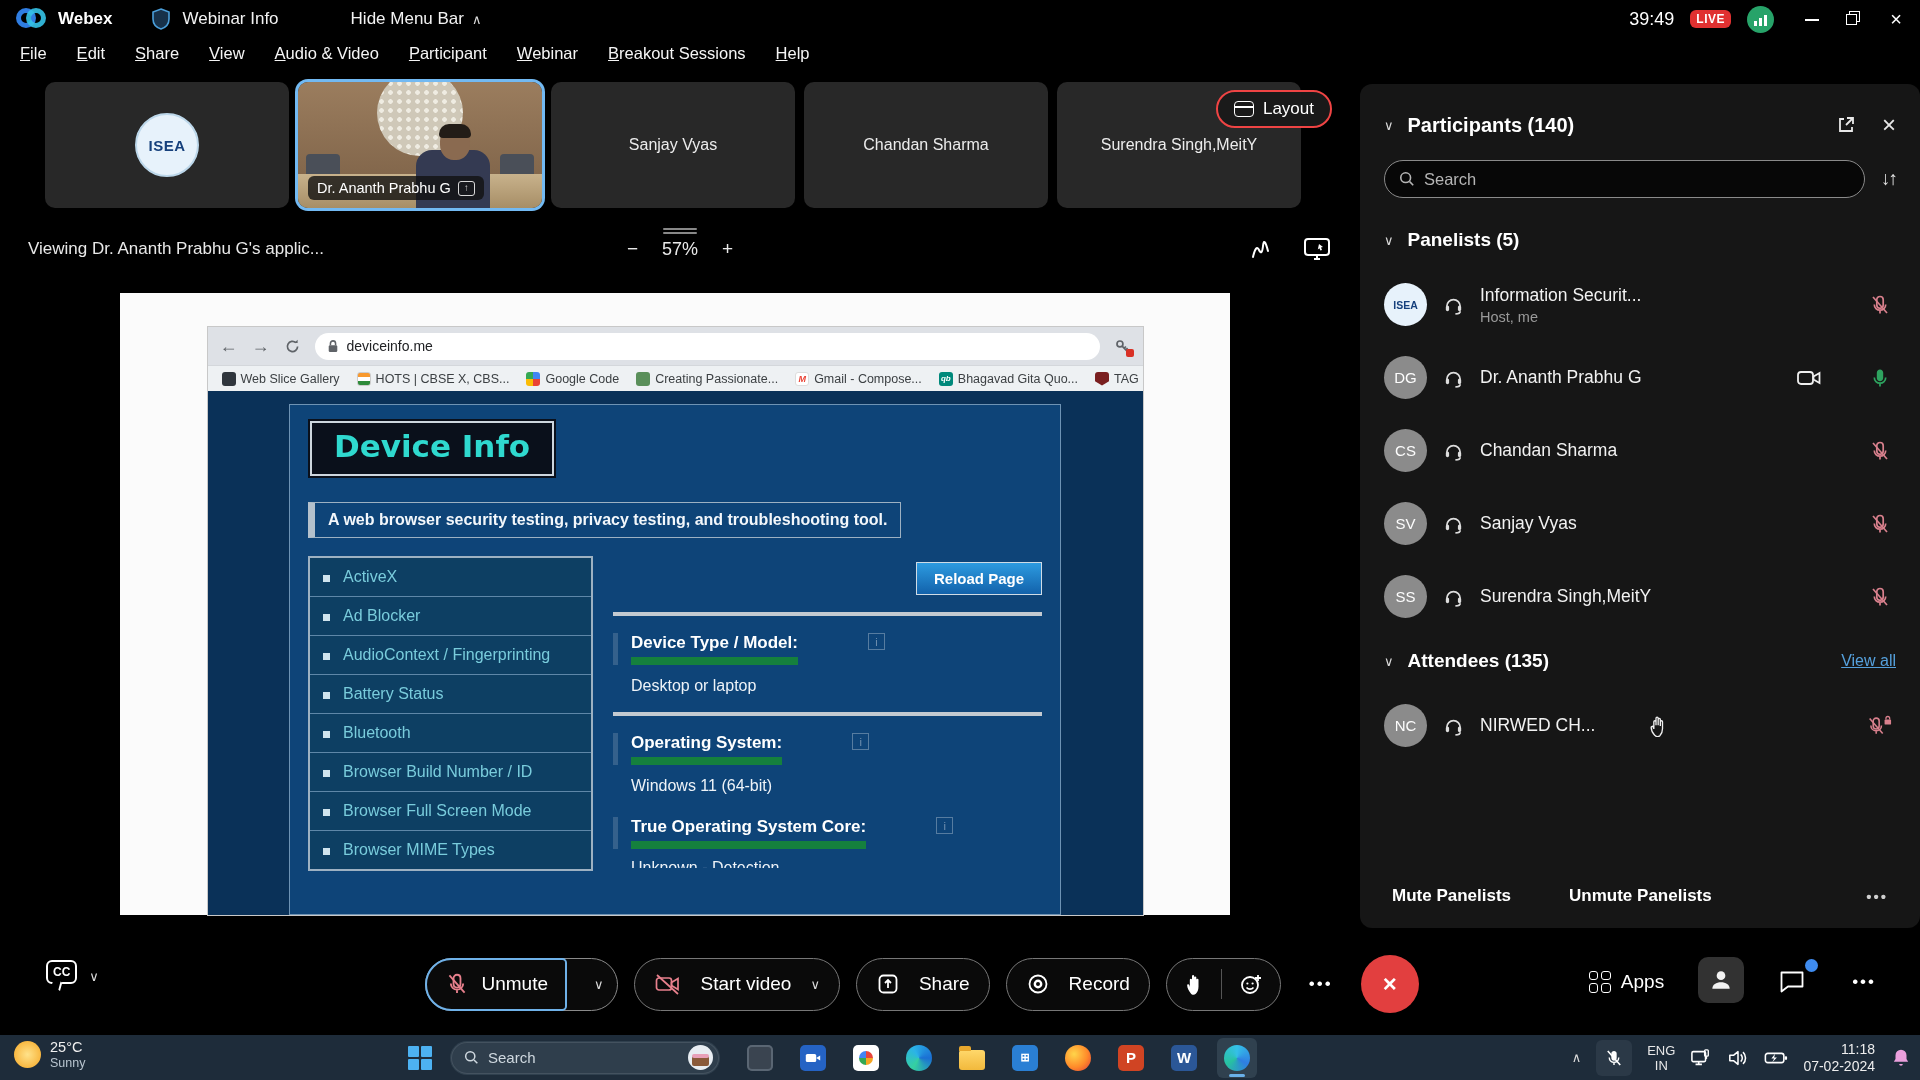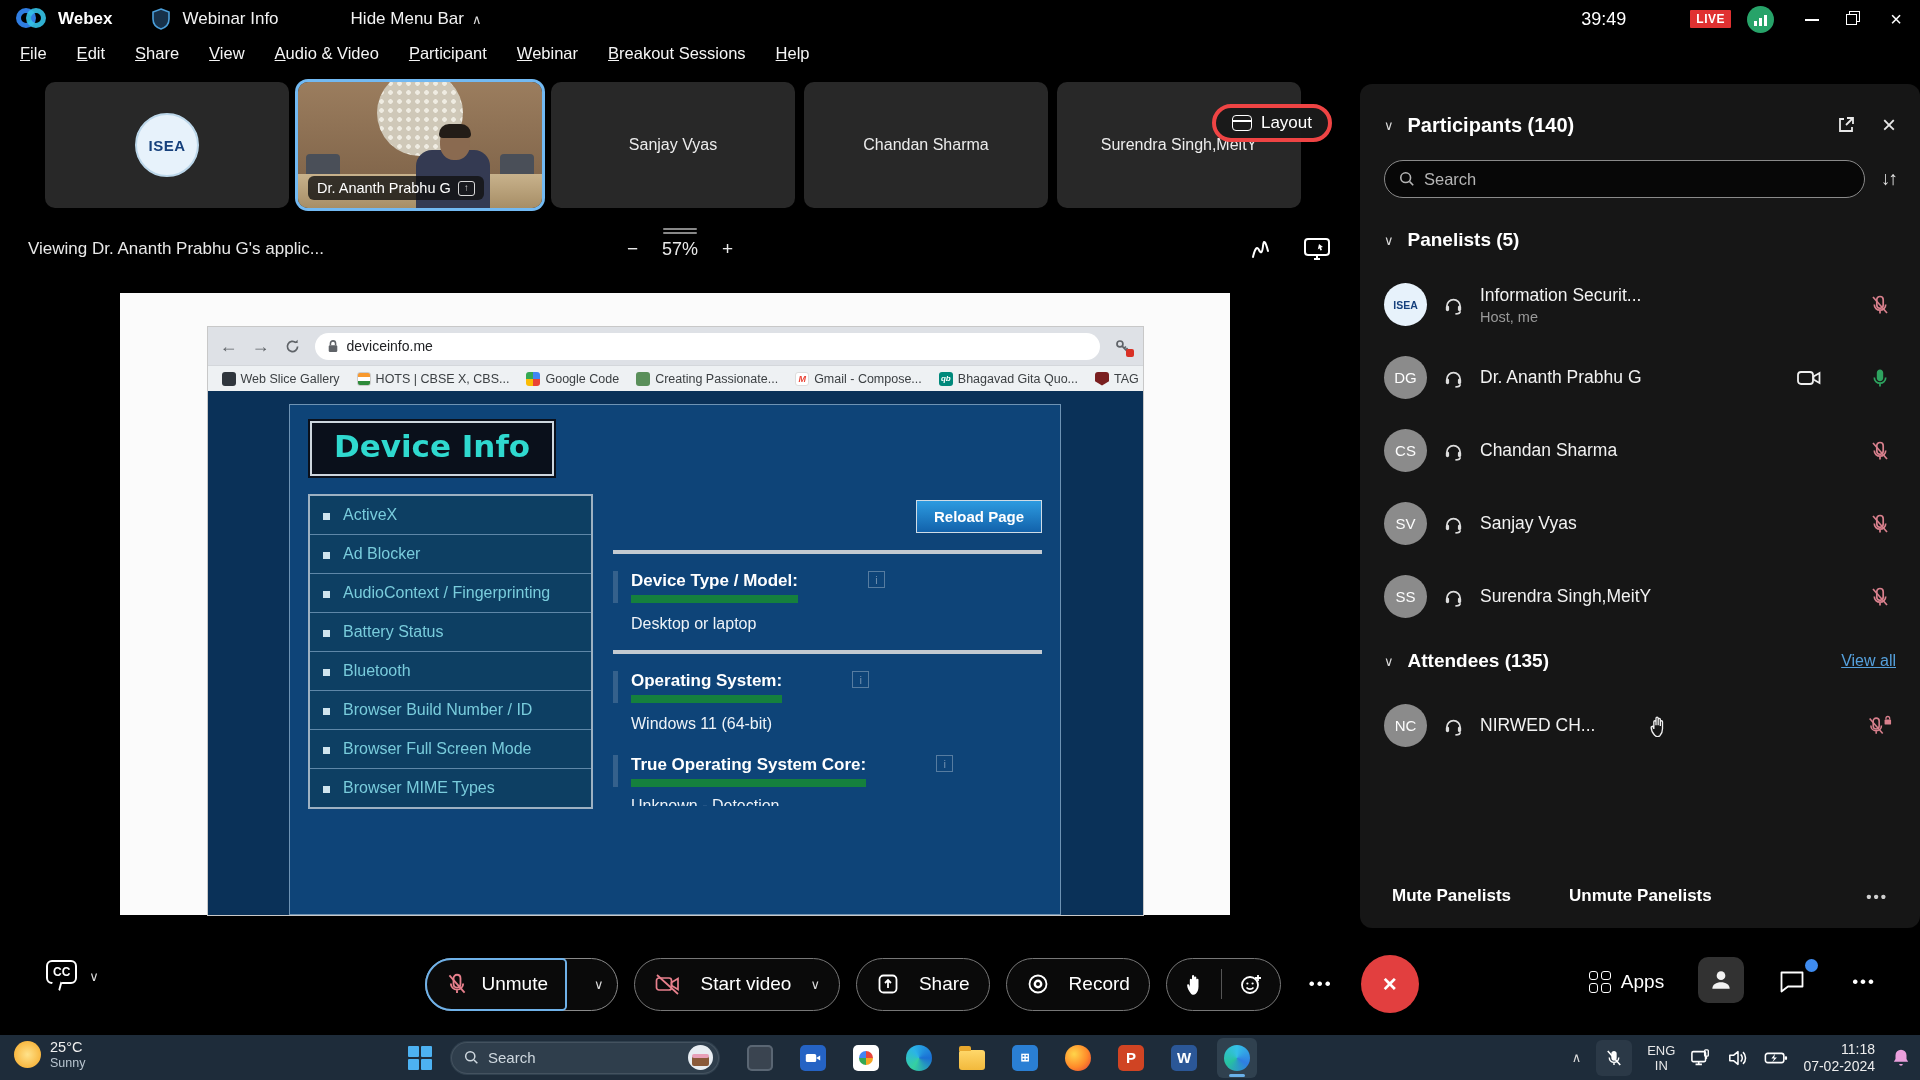--- a/index.html
+++ b/index.html
@@ -14,21 +14,21 @@
     border:5px solid #2f7de1; }
   .webex-logo i:nth-child(2){ left:10px; border-color:#35c3e8; opacity:.9; }
   .app-name { font-size:17px; font-weight:bold; }
   .shield-ic { margin-left:26px; }
   .tb-item { font-size:17px; color:#f2f2f2; display:flex; align-items:center; gap:8px; }
   .hide-menu { margin-left:60px; }
   .chev { font-size:13px; color:#dcdcdc; }
   .tb-right { margin-left:auto; display:flex; align-items:center; gap:16px; }
   .timer { font-size:18px; }
   .live-badge { background:#e03131; color:#fff; font-size:12px; font-weight:bold;
-    padding:2px 6px; border-radius:1px; letter-spacing:.5px;margin-left:48px; }
+    padding:2px 6px; border-radius:6px; letter-spacing:.5px; }
   .signal { width:27px; height:27px; border-radius:50%; background:#27a369; display:flex;
     align-items:flex-end; justify-content:center; gap:2px; padding-bottom:7px; }
   .signal i { width:3px; background:#fff; display:block; }
   .signal i:nth-child(1){height:5px} .signal i:nth-child(2){height:8px} .signal i:nth-child(3){height:11px}
   .win-controls { display:flex; align-items:center; gap:26px; margin-left:14px; }
   .wc { width:16px; height:16px; position:relative; display:inline-block; }
   .wc-min::after{ content:""; position:absolute; left:1px; right:1px; top:8px; height:2px; background:#fff; }
   .wc-restore i{ position:absolute; width:11px; height:11px; border:1.6px solid #fff; }
   .wc-restore i:nth-child(1){ left:3px; top:0; }
   .wc-restore i:nth-child(2){ left:0; top:3px; background:#000; }
@@ -62,21 +62,21 @@
   .vs-person { position:absolute; left:118px; bottom:0; width:74px; height:58px;
     background:#343a52; border-radius:16px 16px 0 0; }
   .vs-head { position:absolute; left:142px; bottom:48px; width:30px; height:34px;
     background:#8a6a50; border-radius:45%; }
   .vs-hair { position:absolute; left:141px; bottom:70px; width:32px; height:14px;
     background:#221c17; border-radius:10px 10px 4px 4px; }
   .name-pill { position:absolute; left:10px; bottom:8px; background:rgba(18,18,18,.8);
     border-radius:6px; padding:4px 9px; font-size:14.5px; display:flex; align-items:center; gap:7px; z-index:3; }
   .share-mini { width:17px; height:15px; border:1.6px solid #d8d8d8; border-radius:3px;
     font-size:10px; line-height:12px; text-align:center; color:#d8d8d8; }
-  .layout-btn { position:absolute; right:28px; top:36px; height:38px; border:4px solid #ef4444;
+  .layout-btn { position:absolute; right:28px; top:22px; height:38px; border:2px solid #ef4444;
     border-radius:20px; background:rgba(26,26,26,.96); display:flex; align-items:center;
     gap:9px; padding:0 16px; font-size:17px; z-index:5; }
   .layout-ic { width:20px; height:16px; border:1.7px solid #fff; border-radius:4px; position:relative; }
   .layout-ic::after{ content:""; position:absolute; left:0; right:0; top:4px; height:1.7px; background:#fff; }
 
   
   .viewing-bar { height:52px; display:flex; align-items:center; padding:0 28px; position:relative; }
   .drag-handle { position:absolute; top:3px; left:50%; transform:translateX(-50%); width:34px; }
   .drag-handle i { display:block; height:2px; background:#888; margin:2px 0; border-radius:2px; }
   .viewing-label { font-size:17px; color:#e9e9e9; }
@@ -424,20 +424,23 @@
             <span class="bm">
                 <i class="favicon fv-tag"></i>
                 <span>TAG Heuer Men</span>
               </span>
           </div>
           <div class="page">
             <div class="dcontent">
               <div class="dtitle-box">
                 <span class="dtitle">Device Info</span>
               </div>
+              <div><div class="dsubtitle-box">
+                <span class="dsubtitle">A web browser security testing, privacy testing, and troubleshooting tool.</span>
+              </div></div>
               <div class="dcols">
                 <div class="dmenu">
                   <div class="dmenu-item">ActiveX</div>
                   <div class="dmenu-item">Ad Blocker</div>
                   <div class="dmenu-item">AudioContext / Fingerprinting</div>
                   <div class="dmenu-item">Battery Status</div>
                   <div class="dmenu-item">Bluetooth</div>
                   <div class="dmenu-item">Browser Build Number / ID</div>
                   <div class="dmenu-item">Browser Full Screen Mode</div>
                   <div class="dmenu-item">Browser MIME Types</div>

